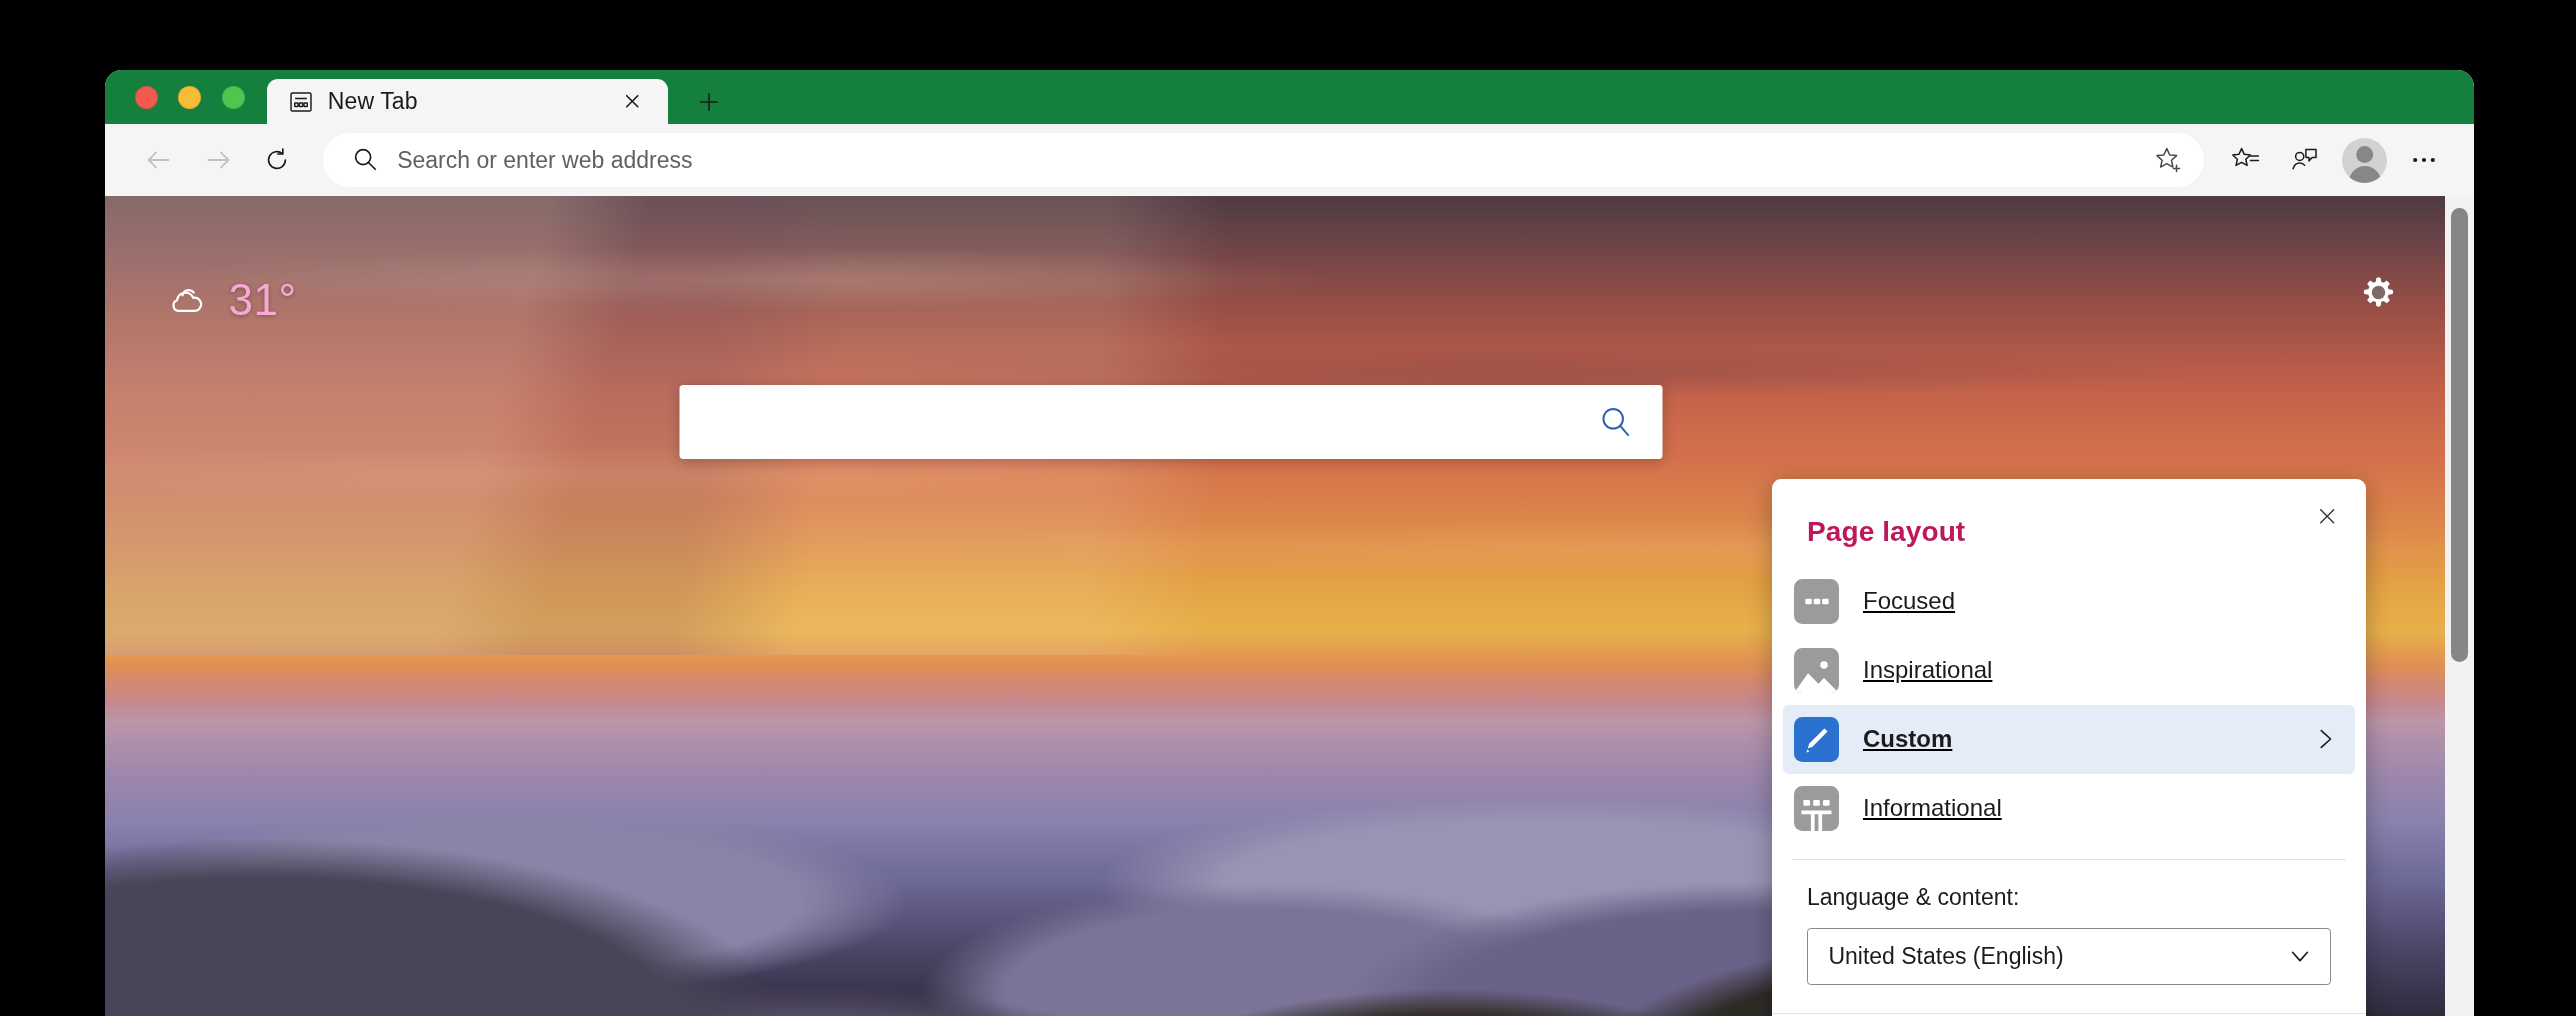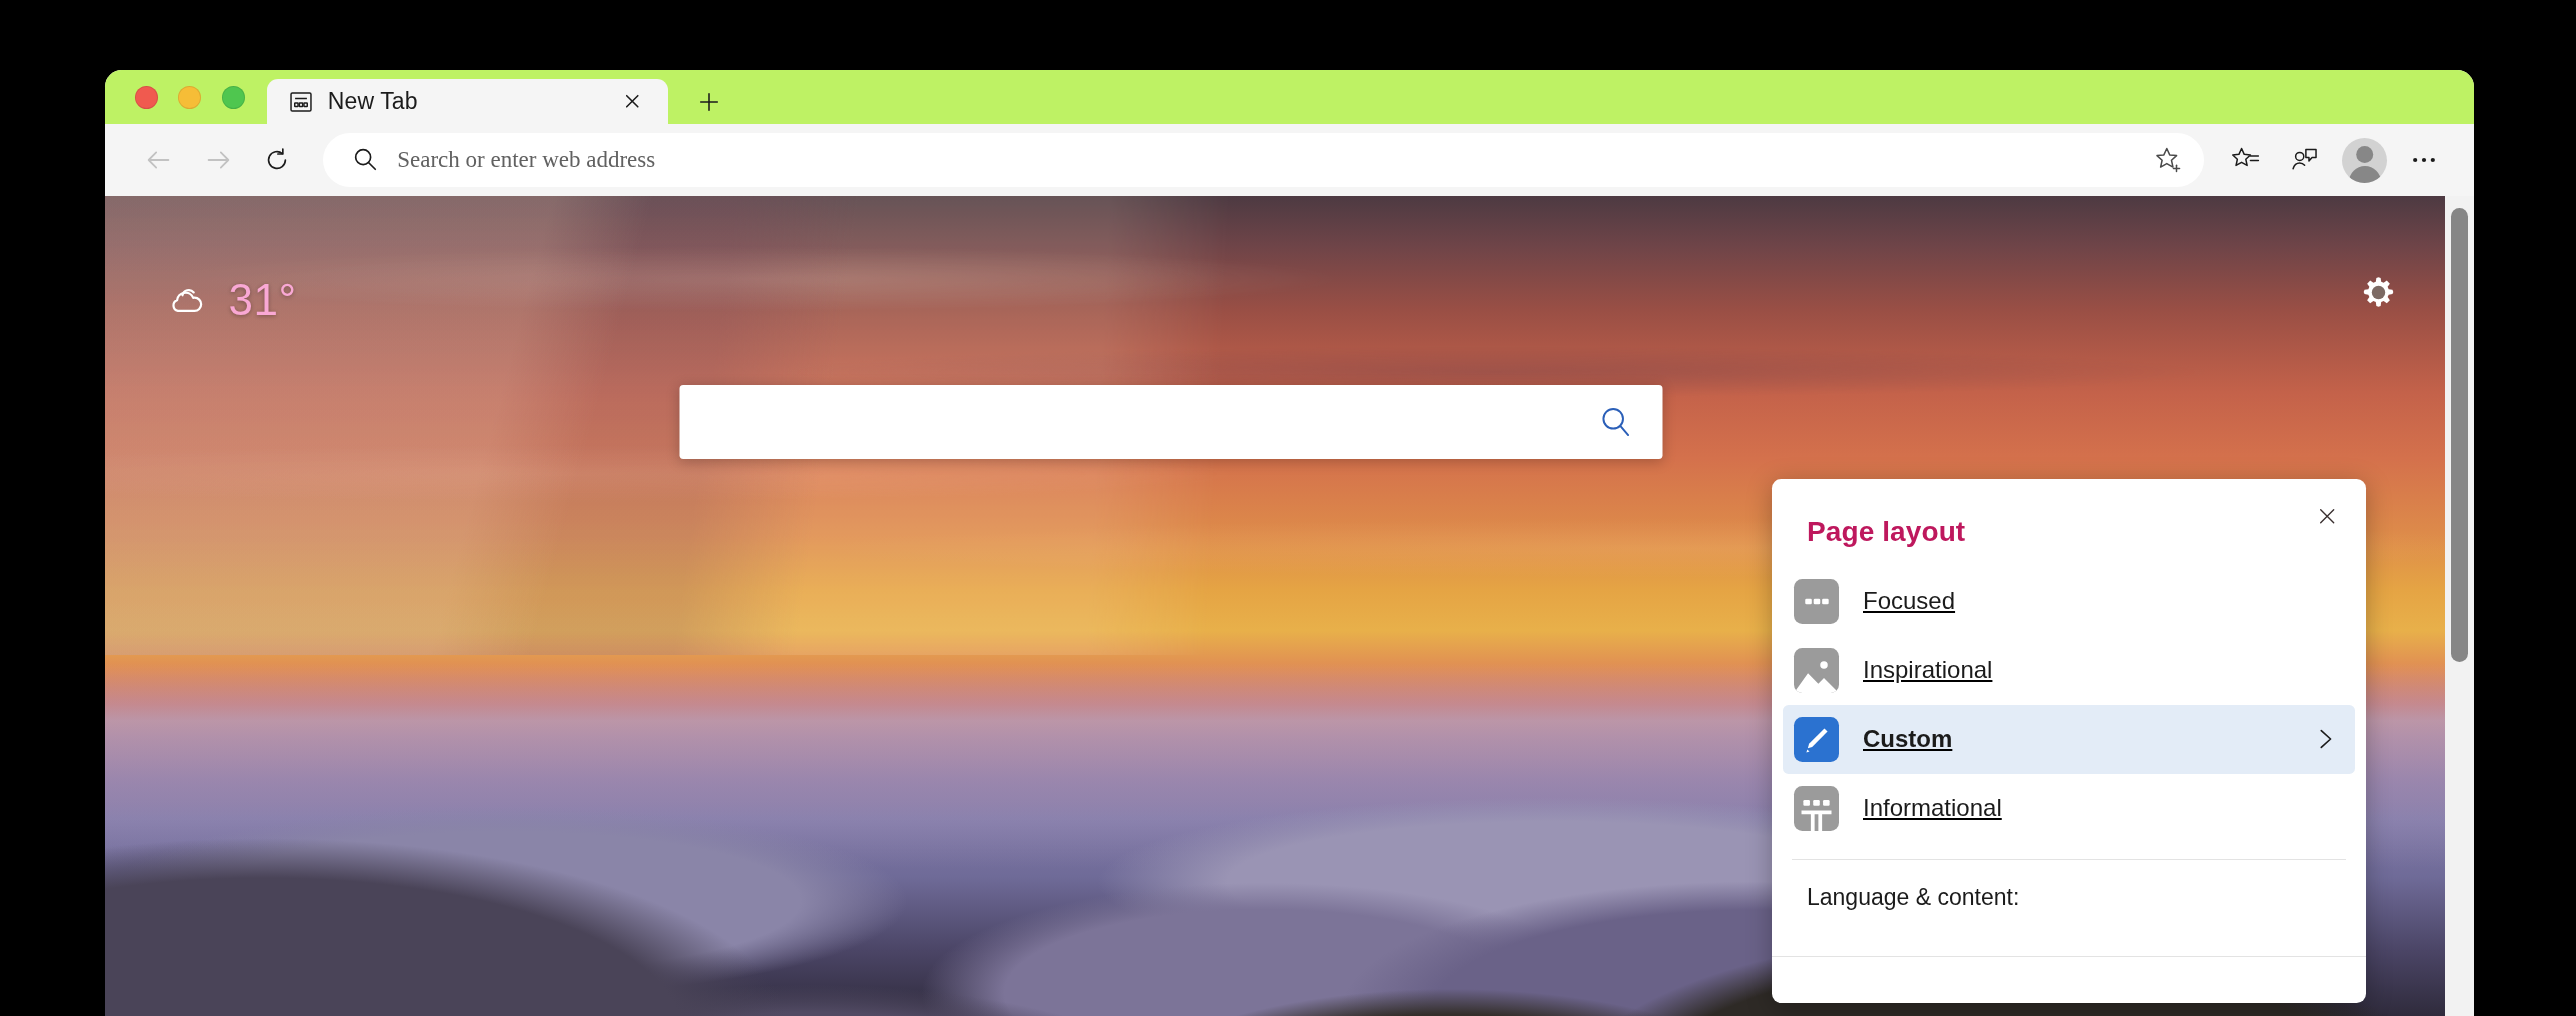--- a/index.html
+++ b/index.html
@@ -23,21 +23,21 @@
     background: #f3f3f3;
     border-radius: 16.7px 16.7px 0 0;
     overflow: hidden;
     box-shadow: 0 9.3px 46px rgba(0,0,0,.55);
   }
 
   
   #tab-strip {
     position: relative;
     height: 54px;
-    background: #bef264;
+    background: #15803d;
     display: flex;
     align-items: flex-end;
     padding-left: 0;
   }
   #traffic-lights {
     display: flex;
     align-items: center;
     gap: 20.4px;
     padding: 0 22px 0 30px;
     height: 54px;
@@ -114,21 +114,21 @@
     display: flex;
     align-items: center;
     padding: 0 9.3px 0 28px;
     gap: 18.5px;
   }
   #address-input {
     flex: 1 1 auto;
     border: 0;
     outline: 0;
     background: transparent;
-    font-family: Liberation Serif, serif;
+    font-family: Liberation Sans, sans-serif;
     font-size: 23px;
     color: #1b1b1b;
     height: 100%;
   }
   #address-input::placeholder { color: #616161; opacity: 1; }
 
   #favorite-star-button {
     width: 52px; height: 52px;
     display: flex; align-items: center; justify-content: center;
     border-radius: 7.4px;
@@ -602,20 +602,28 @@
             </svg>
           </span>
           <span class="opt-label">Informational</span>
         </div>
       </div>
 
       <div id="panel-divider-1"></div>
 
       <div id="language-section">
         <div id="language-label">Language &amp; content:</div>
+        <div id="language-select-wrapper">
+          <span id="language-select-value">United States (English)</span>
+          <span class="chev">
+            <svg viewBox="0 0 28 28" fill="none" stroke="#1b1b1b" stroke-width="1.8" stroke-linecap="round" stroke-linejoin="round">
+              <polyline points="6,10 14,19 22,10"></polyline>
+            </svg>
+          </span>
+        </div>
       </div>
 
       <div id="panel-divider-2"></div>
 
       <div id="panel-footer">
         
         
         
       </div>
     </div>

